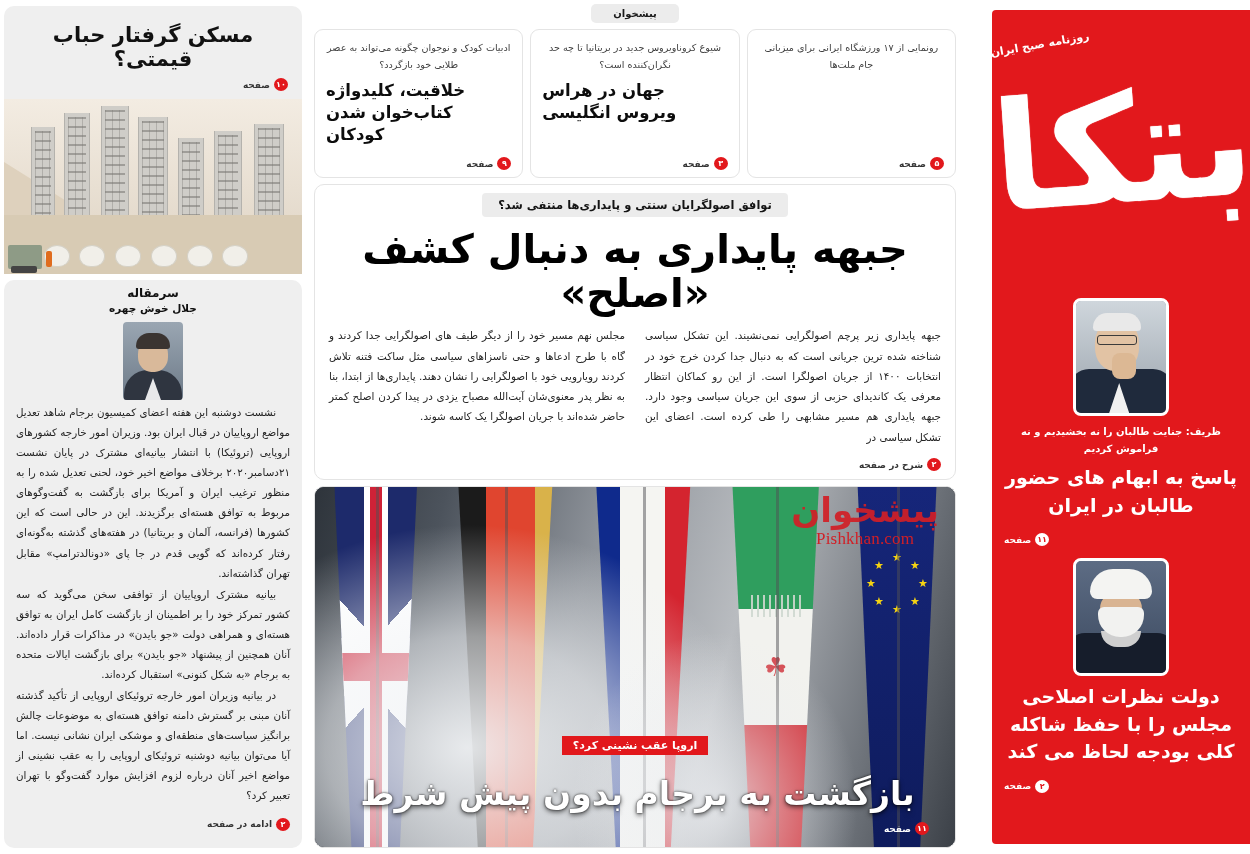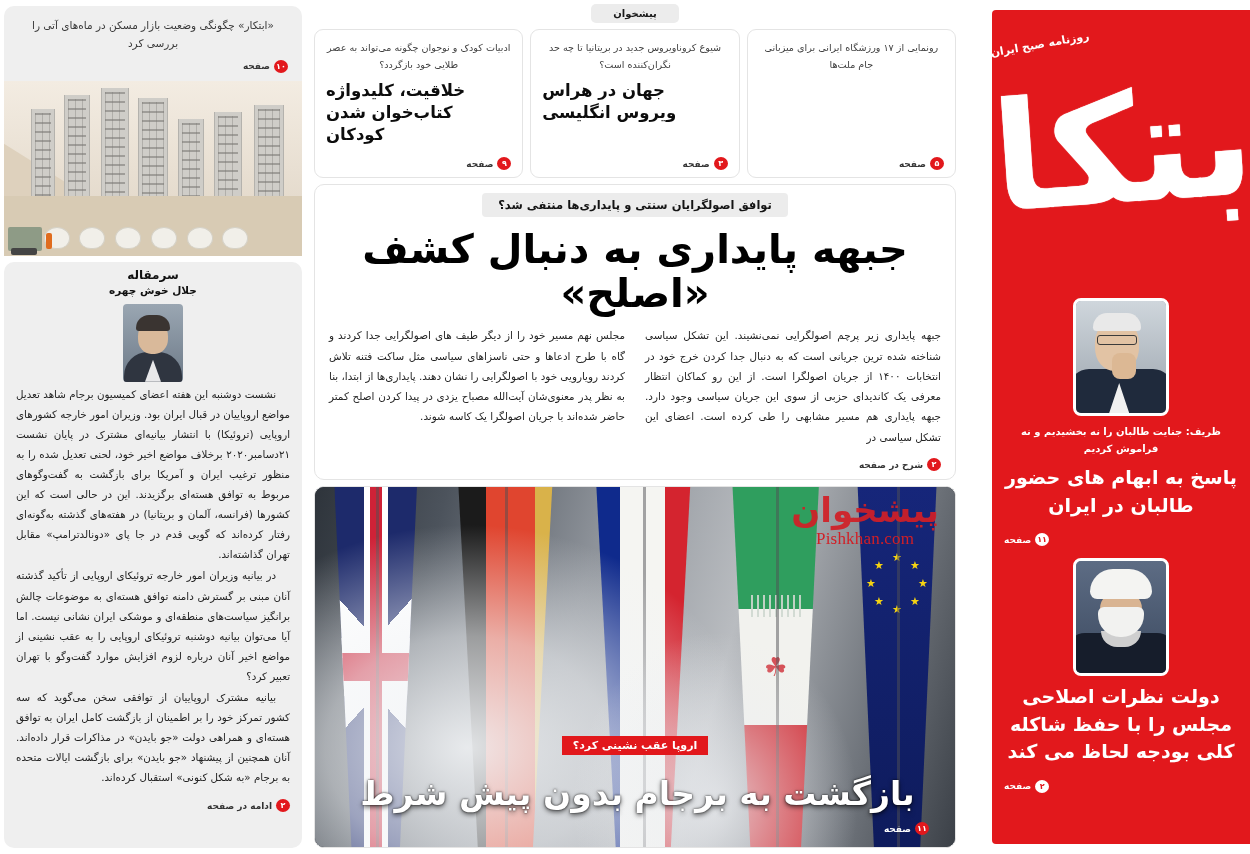--- a/index.html
+++ b/index.html
@@ -347,21 +347,21 @@
   .ms-foot .pagebadge .dot { background:#ffffff; color:#e2181c; }
 </style>
 </head>
 <body>
 
 <div class="page">
 
   <div class="rightcol">
 
     <div class="housing-card">
-      <div class="kicker">«ابتکار» چگونگی وضعیت بازار مسکن در ماه‌های آتی را بررسی کرد</div>
+      <div class="housing-headline">مسکن گرفتار حباب قیمتی؟</div>
       <div class="badge-row">
         <span class="pagebadge">
           <span class="dot">۱۰</span>
           <span>صفحه</span>
         </span>
       </div>
       <div class="housing-photo">
         <div class="hill"></div>
         <div class="tower" style="right:6%; width:30px; height:60%;"></div>
         <div class="tower" style="right:20%; width:28px; height:56%;"></div>
@@ -387,22 +387,22 @@
       <div class="ed-author">جلال خوش چهره</div>
       <div class="ed-avatar">
         <div class="ed-body"></div>
         <div class="ed-shirt"></div>
         <div class="ed-face"></div>
         <div class="ed-hair"></div>
 
       </div>
       <div class="ed-text">
         <p>نشست دوشنبه این هفته اعضای کمیسیون برجام شاهد تعدیل مواضع اروپاییان در قبال ایران بود. وزیران امور خارجه کشورهای اروپایی (تروئیکا) با انتشار بیانیه‌ای مشترک در پایان نشست ۲۱دسامبر۲۰۲۰ برخلاف مواضع اخیر خود، لحنی تعدیل شده را به منظور ترغیب ایران و آمریکا برای بازگشت به گفت‌وگوهای مربوط به توافق هسته‌ای برگزیدند. این در حالی است که این کشورها (فرانسه، آلمان و بریتانیا) در هفته‌های گذشته به‌گونه‌ای رفتار کرده‌اند که گویی قدم در جا پای «دونالدترامپ» مقابل تهران گذاشته‌اند.</p>
+        <p>بیانیه مشترک اروپاییان از توافقی سخن می‌گوید که سه کشور تمرکز خود را بر اطمینان از بازگشت کامل ایران به توافق هسته‌ای و همراهی دولت «جو بایدن» در مذاکرات قرار داده‌اند. آنان همچنین از پیشنهاد «جو بایدن» برای بازگشت ایالات متحده به برجام «به شکل کنونی» استقبال کرده‌اند.</p>
         <p>در بیانیه وزیران امور خارجه تروئیکای اروپایی از تأکید گذشته آنان مبنی بر گسترش دامنه توافق هسته‌ای به موضوعات چالش برانگیز سیاست‌های منطقه‌ای و موشکی ایران نشانی نیست. اما آیا می‌توان بیانیه دوشنبه تروئیکای اروپایی را به عقب نشینی از مواضع اخیر آنان درباره لزوم افزایش موارد گفت‌وگو با تهران تعبیر کرد؟</p>
-        <p>بیانیه مشترک اروپاییان از توافقی سخن می‌گوید که سه کشور تمرکز خود را بر اطمینان از بازگشت کامل ایران به توافق هسته‌ای و همراهی دولت «جو بایدن» در مذاکرات قرار داده‌اند. آنان همچنین از پیشنهاد «جو بایدن» برای بازگشت ایالات متحده به برجام «به شکل کنونی» استقبال کرده‌اند.</p>
       </div>
       <div class="ed-foot">
         <span class="pagebadge">
           <span class="dot">۲</span>
           <span>ادامه در صفحه</span>
         </span>
       </div>
     </div>
   </div>
 

